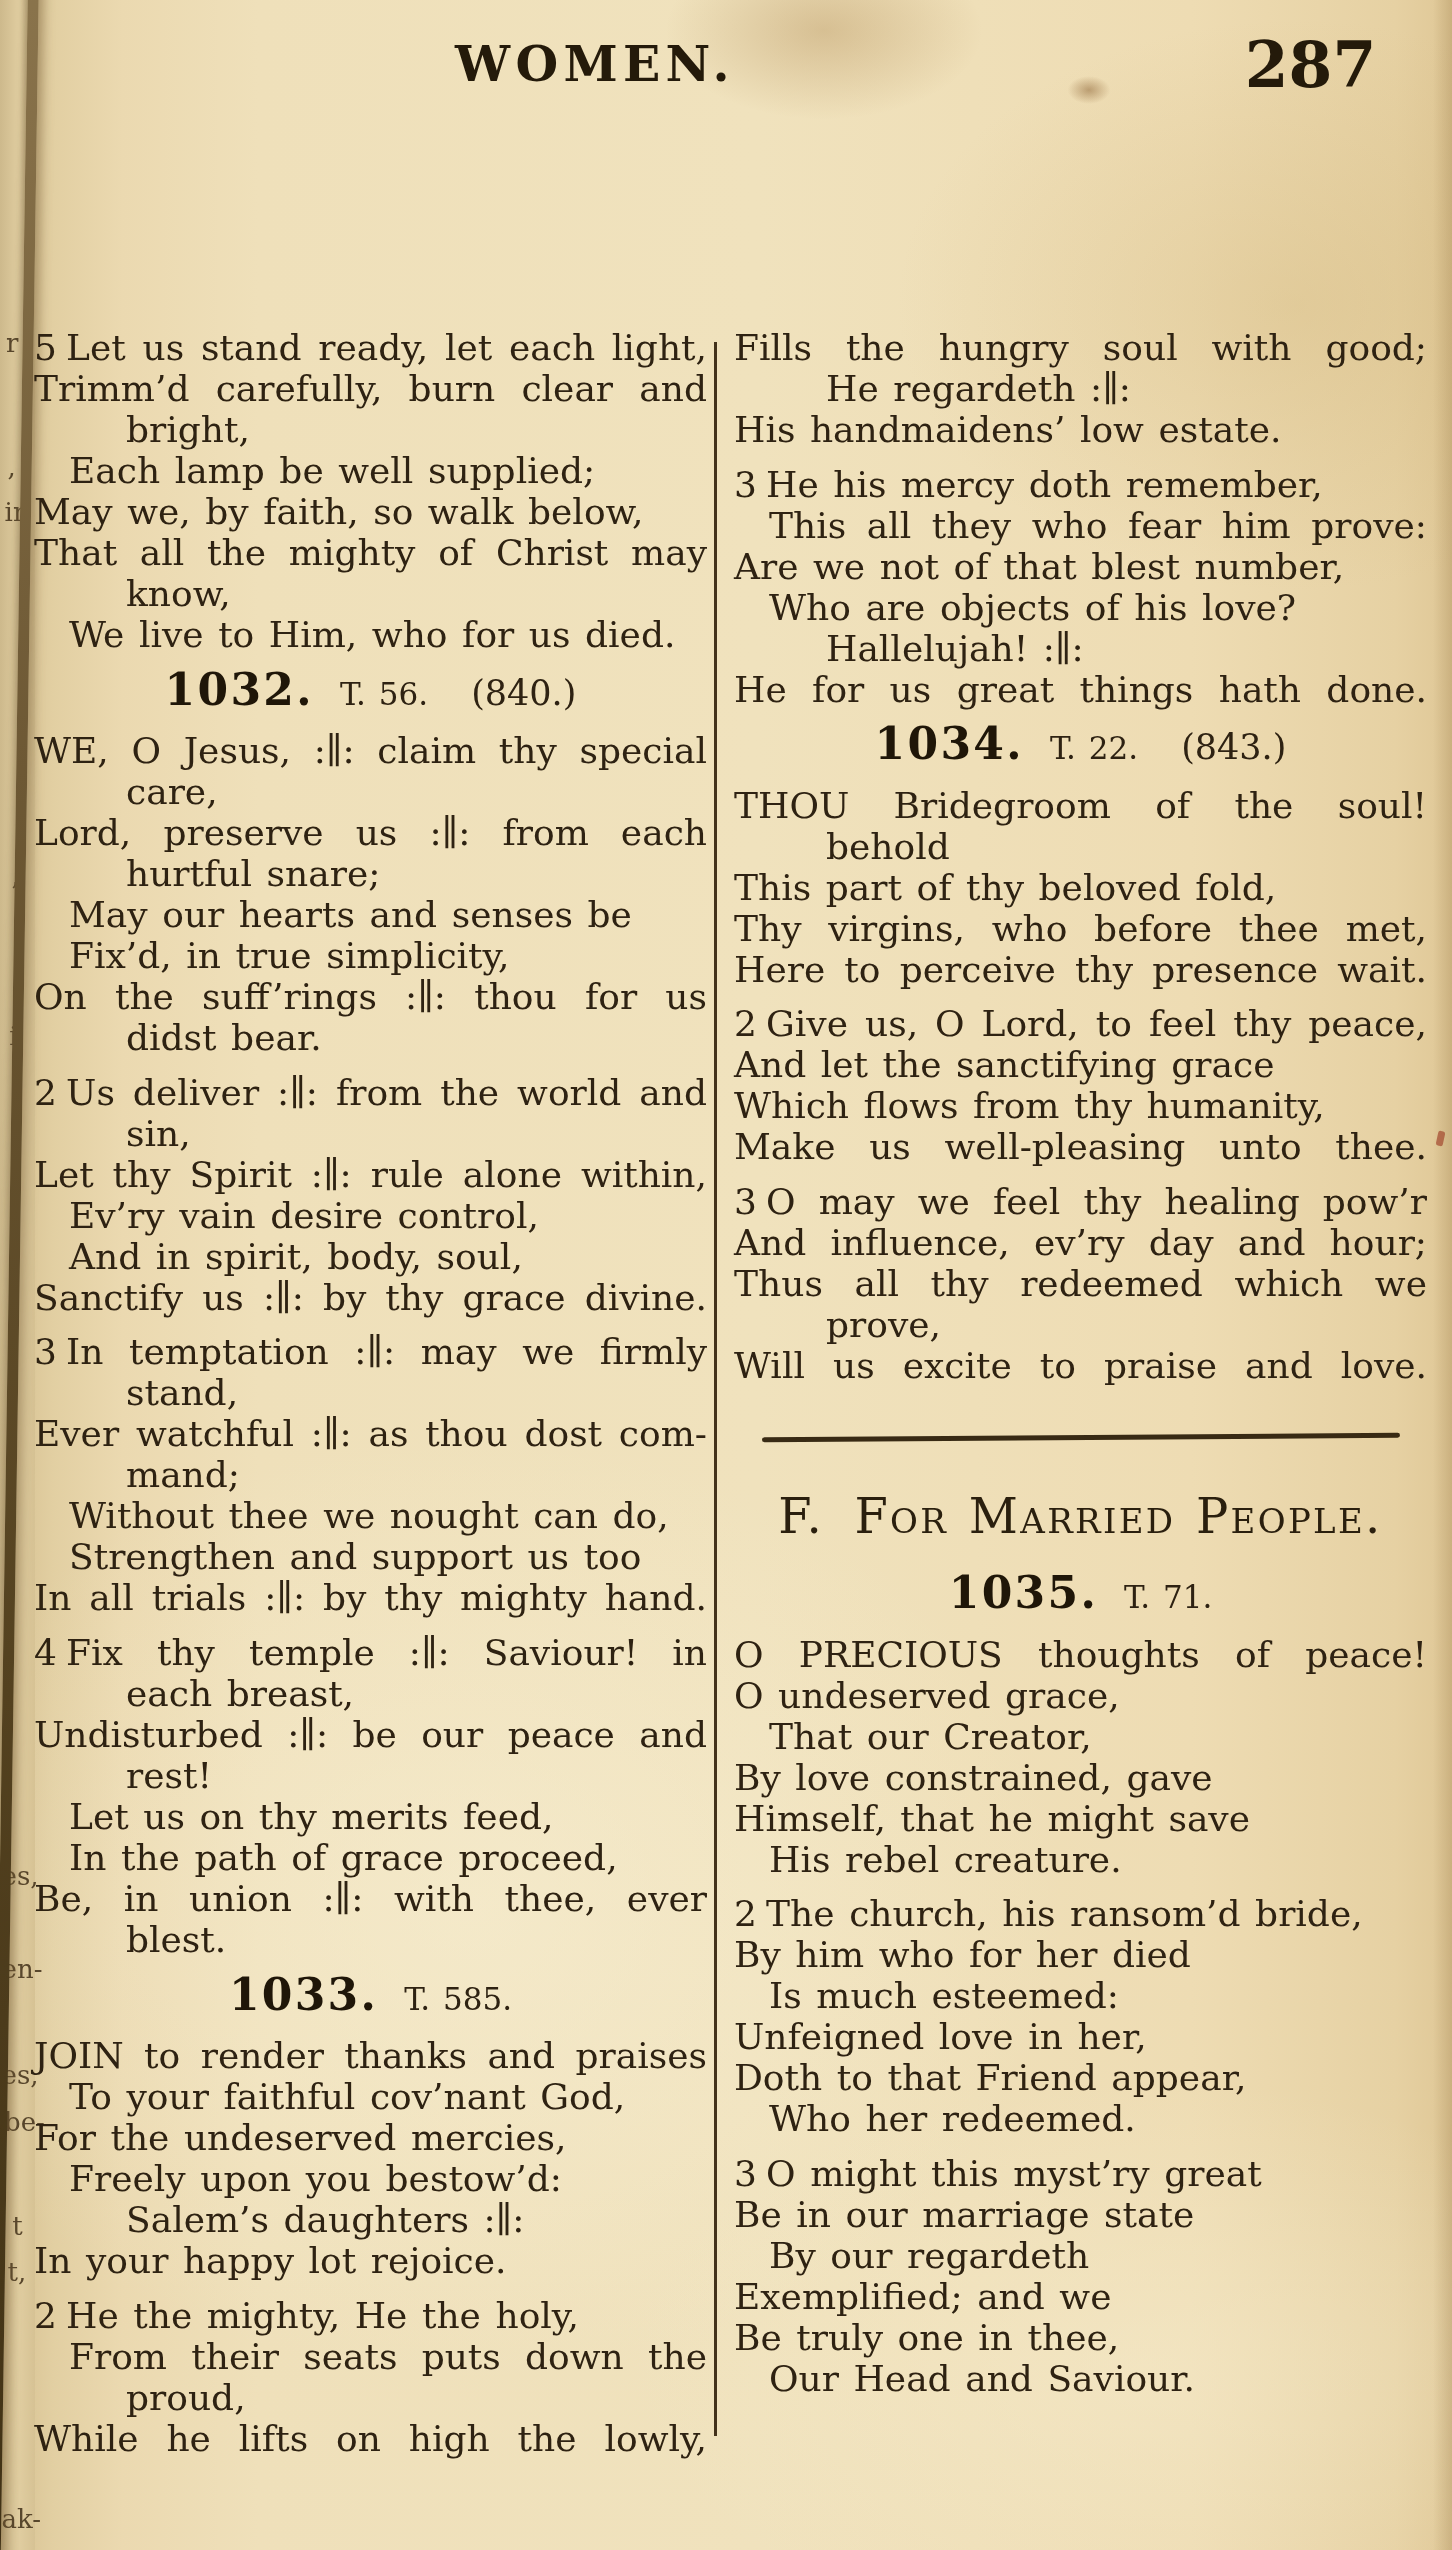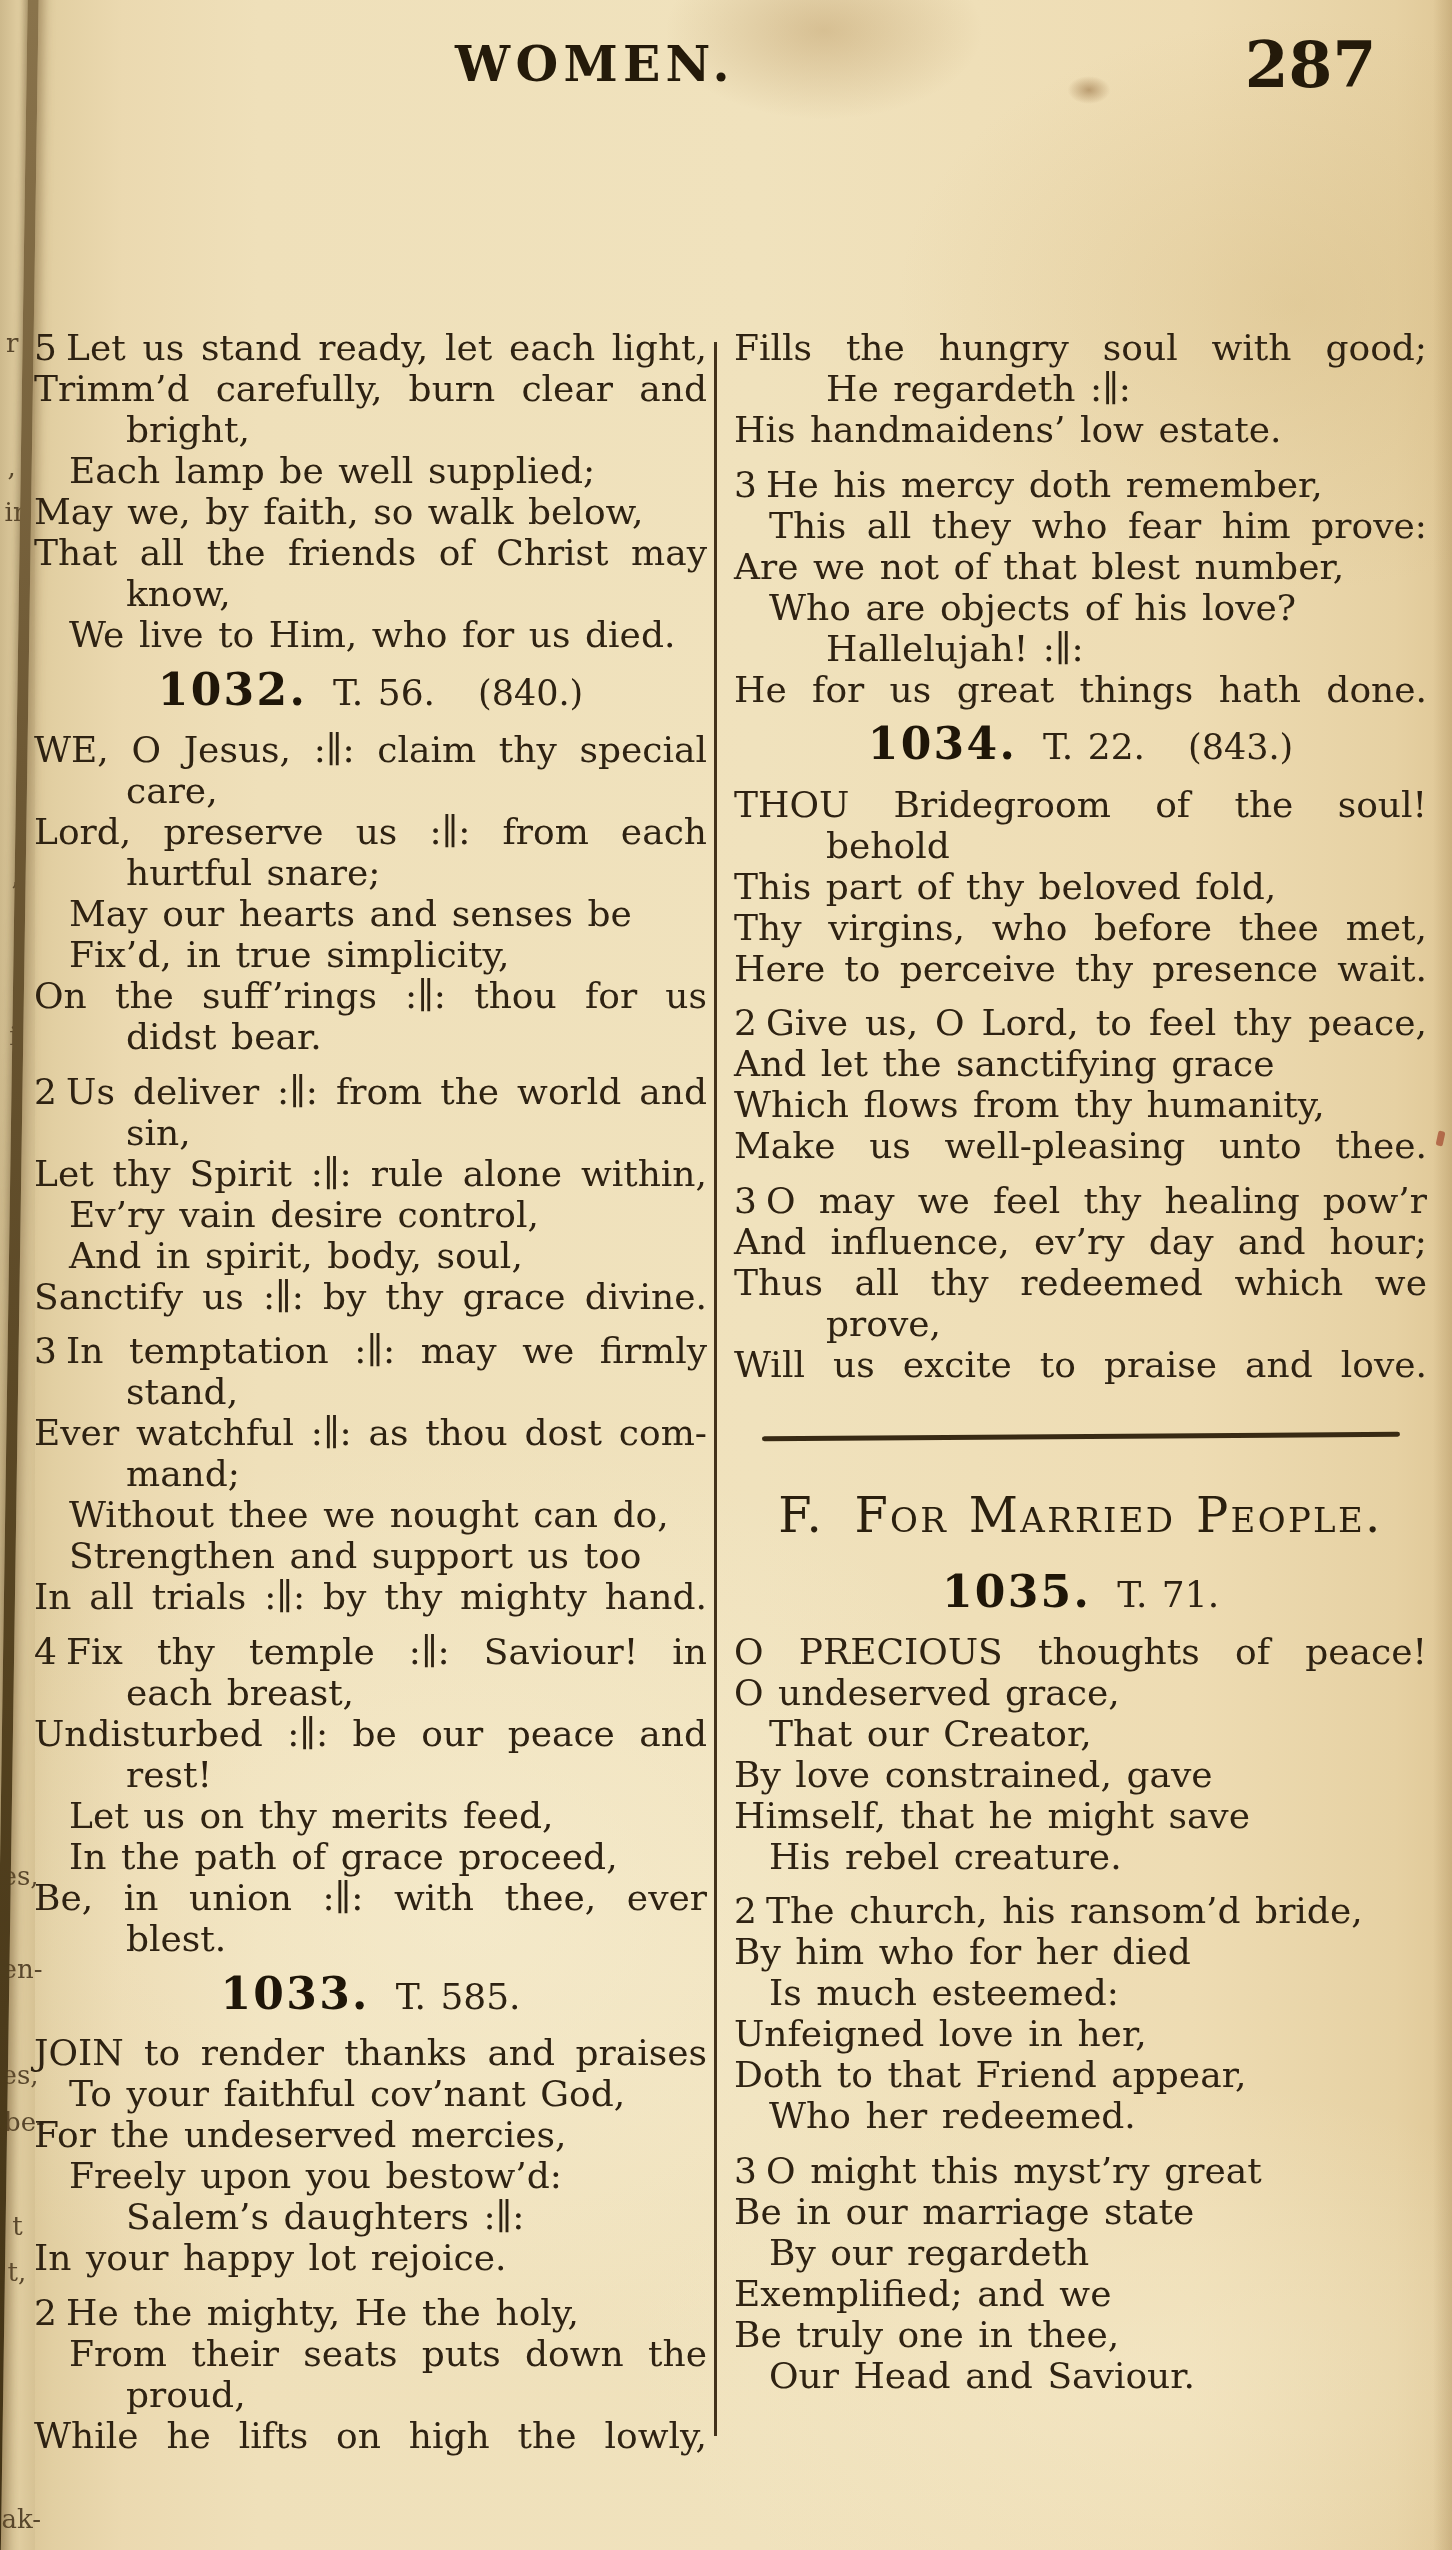--- a/index.html
+++ b/index.html
@@ -56,21 +56,21 @@
   .column.left{left:34px;width:673px;}
   .column.right{left:734px;width:693px;}
   .verse{margin:0 0 13.7px 0;}
   .line{min-height:41px;}
   .line.ind1{padding-left:35px;}
   .line.ind2{padding-left:92px;}
   .line.j{text-align:justify;text-align-last:justify;}
   .vnum{margin-right:9.2px;}
   .hymn-heading{text-align:center;margin:12.2px 0 15.3px 0;white-space:nowrap;}
   .hymn-number{font-size:44px;font-weight:bold;letter-spacing:2.3px;color:#1f1608;}
-  .hymn-tune{font-size:36px;margin-left:26px;margin-top:18px;}
+  .hymn-tune{font-size:31px;margin-left:26px;margin-top:18px;}
   .hymn-ref{font-size:35px;margin-left:43px;}
   .divider-rule{
     height:5.3px;background:#382a14;width:92%;margin:49px auto 56px auto;
     transform:rotate(-0.4deg);border-radius:3.1px;
   }
   .section-heading{
     text-align:center;font-variant:small-caps;font-size:48px;
     letter-spacing:2.3px;margin:0 0 35px 0;color:#2a1f0e;white-space:nowrap;
   }
   .section-letter{margin-right:30.5px;}
@@ -109,21 +109,21 @@
 
   <div class="col-divider"></div>
 
   <div class="column left" id="col-left">
       <div class="verse">
         <div class="line ind0 j"><span class="vnum">5</span>Let us stand ready, let each light,</div>
         <div class="line ind0 j">Trimm’d carefully, burn clear and</div>
         <div class="line ind2">bright,</div>
         <div class="line ind1">Each lamp be well supplied;</div>
         <div class="line ind0">May we, by faith, so walk below,</div>
-        <div class="line ind0 j">That all the friends of Christ may</div>
+        <div class="line ind0 j">That all the mighty of Christ may</div>
         <div class="line ind2">know,</div>
         <div class="line ind1">We live to Him, who for us died.</div>
       </div>
       <div class="hymn-heading"><span class="hymn-number">1032.</span><span class="hymn-tune">T. 56.</span><span class="hymn-ref">(840.)</span></div>
       <div class="verse">
         <div class="line ind0 j">WE, O Jesus, :∥: claim thy special</div>
         <div class="line ind2">care,</div>
         <div class="line ind0 j">Lord, preserve us :∥: from each</div>
         <div class="line ind2">hurtful snare;</div>
         <div class="line ind1">May our hearts and senses be</div>

